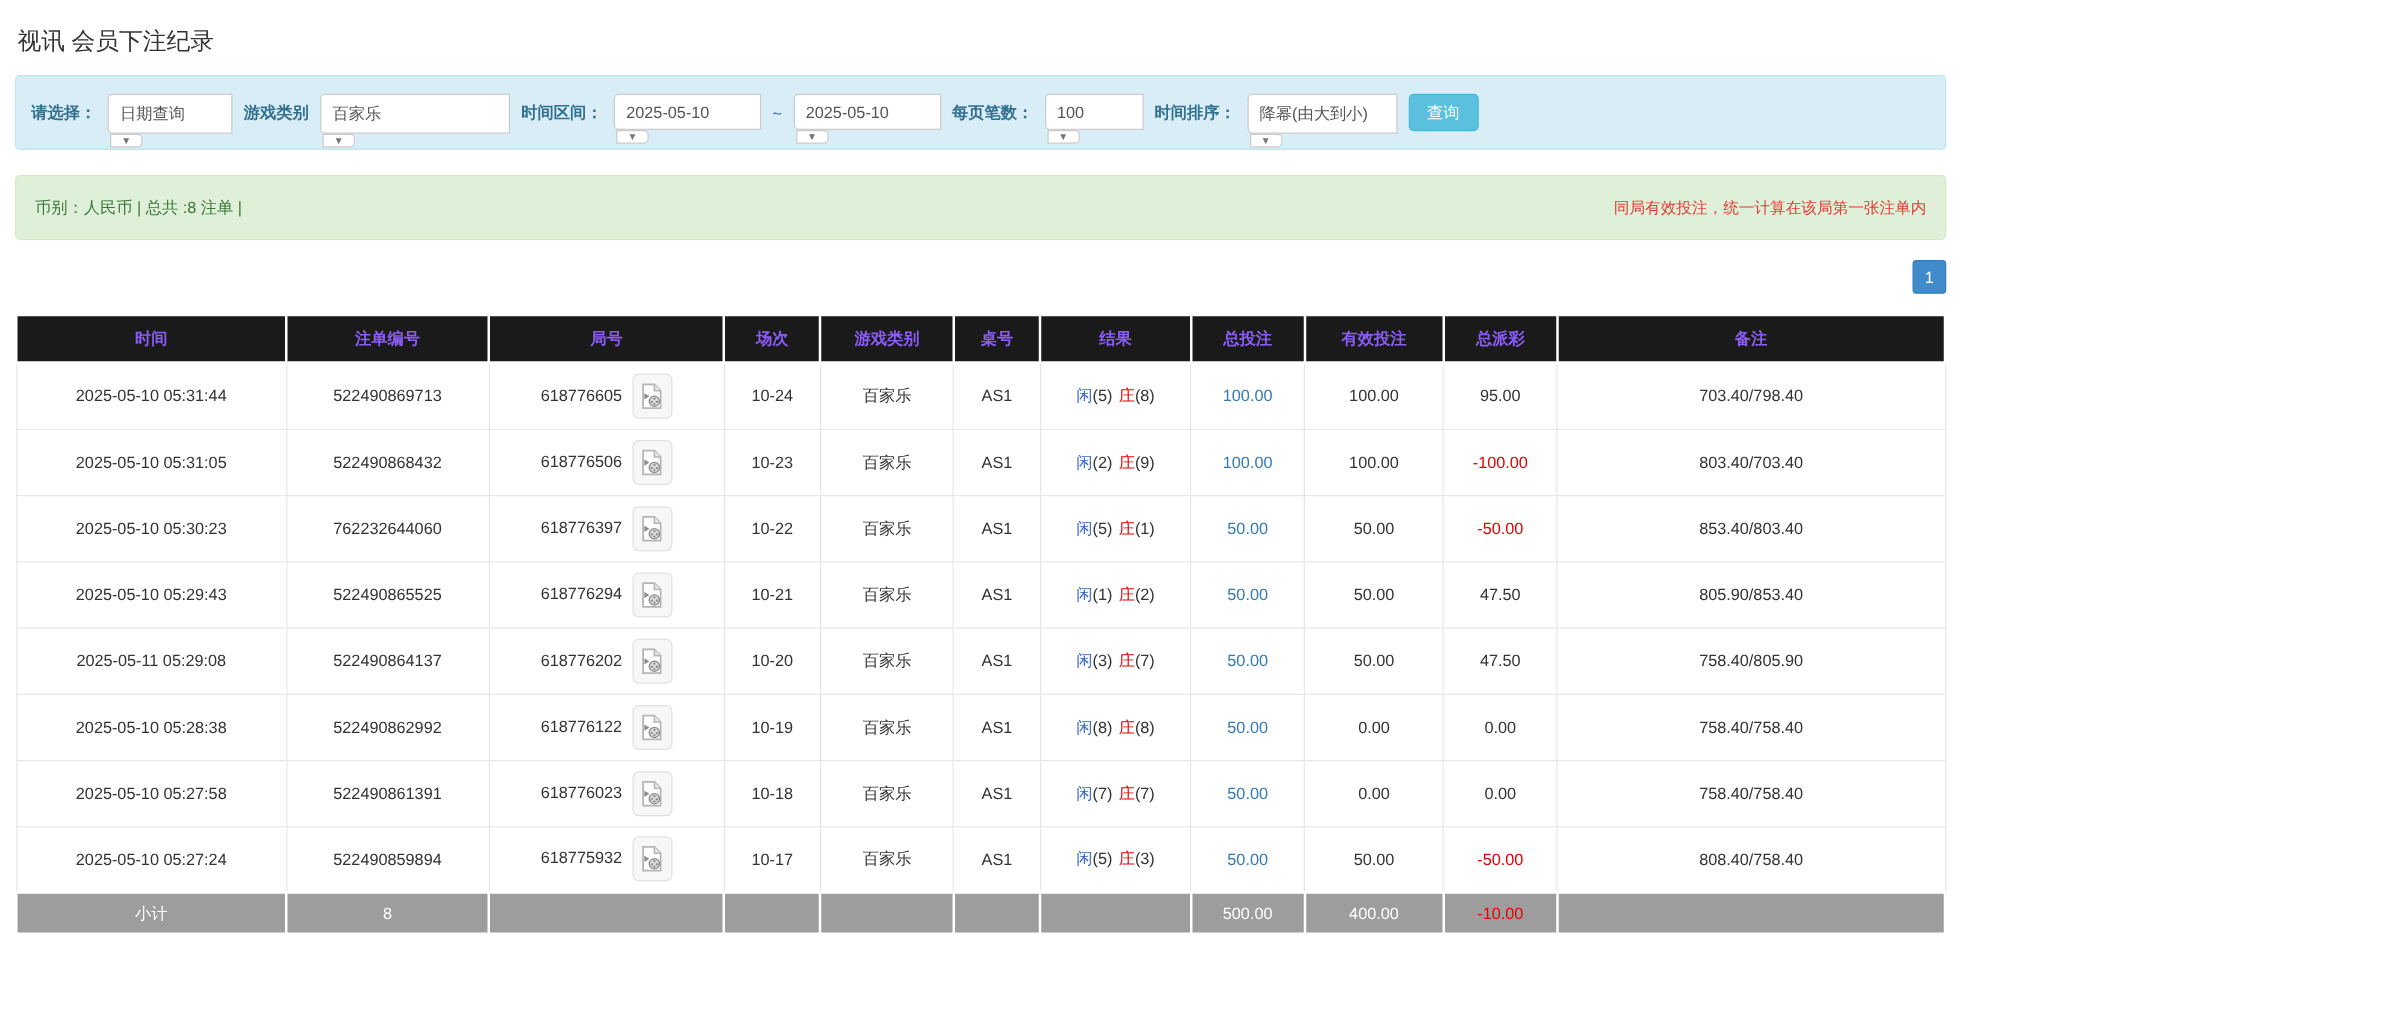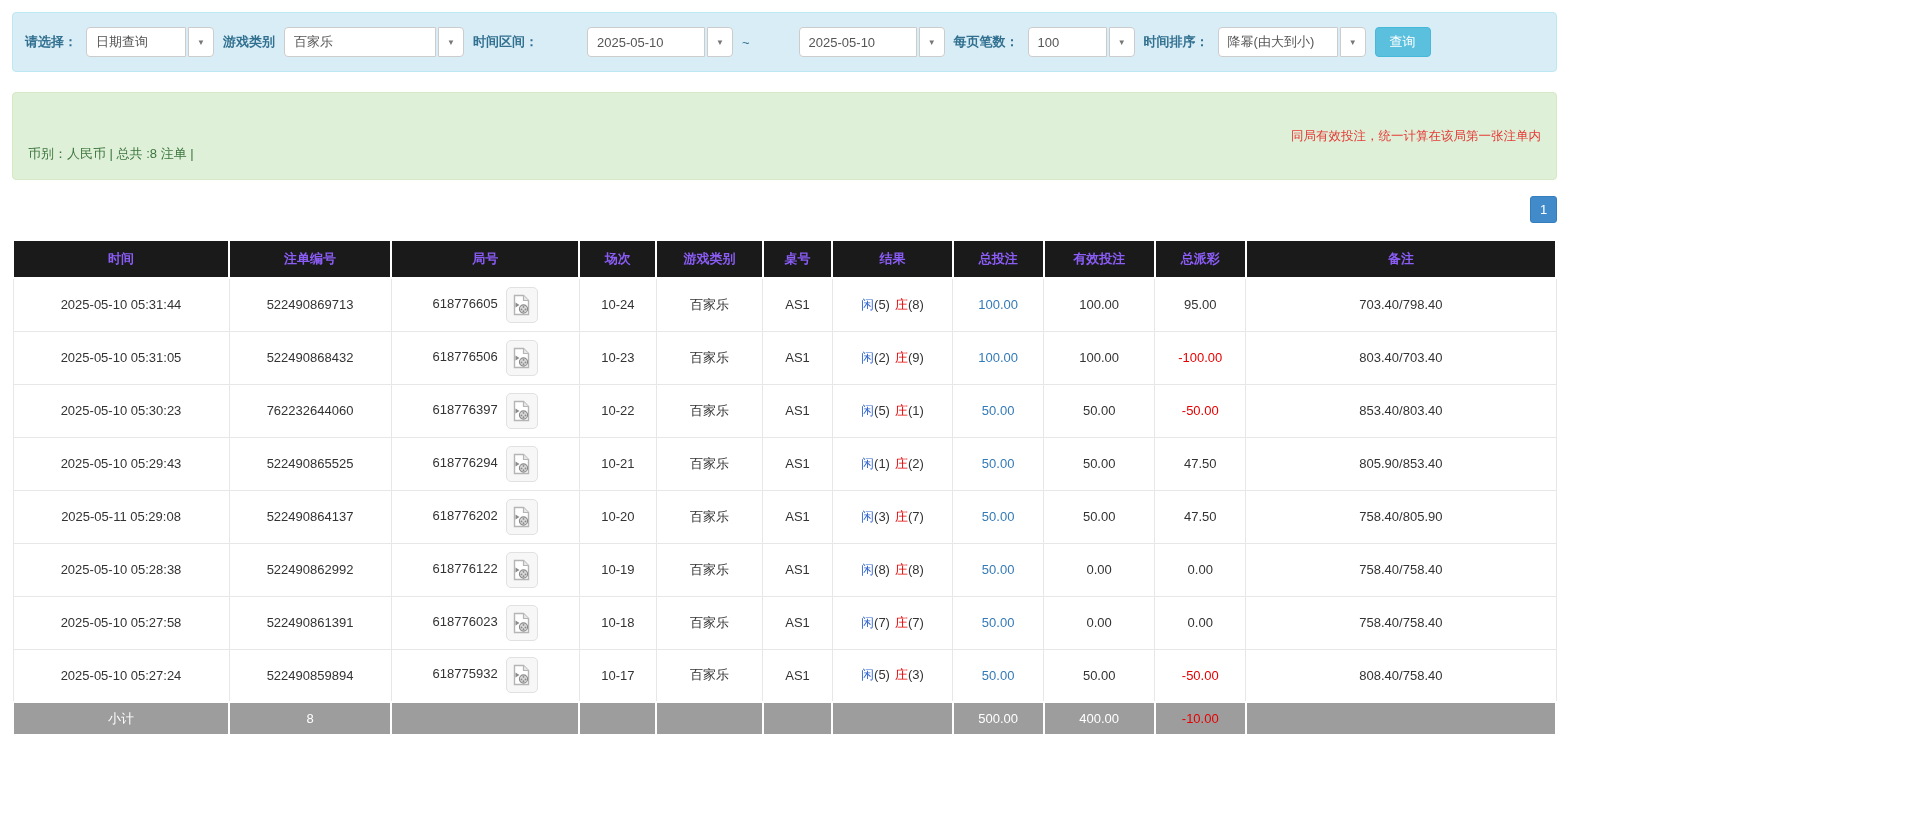--- a/index.html
+++ b/index.html
@@ -8,49 +8,49 @@
   .container { width:1545px; margin:0 0 0 12px; padding-top:12px; }
 
   .page-title { font-size:19px; font-weight:400; color:#333; margin:8px 0 14px 2px; }
 
   
   .filter-panel {
     background:#d9edf7; border:1px solid #bce8f1; border-radius:4px;
     padding:14px 12px; display:flex; align-items:center; gap:9px; flex-wrap:nowrap;
   }
   .f-label { color:#31708f; font-weight:bold; font-size:13px; white-space:nowrap; }
-  .combo { display:inline-flex; height:30px; }
+  .combo { display:inline-flex; height:30px;flex-direction:column; }
   .combo-text {
     background:#fff; border:1px solid #ccc; border-radius:4px 0 0 4px;
     padding:6px 9px; font-size:13px; color:#555; white-space:nowrap;
     display:inline-flex; align-items:center;
   }
   .combo-btn {
     width:26px; background:#fff; border:1px solid #ccc; border-left:1px solid #ccc;
     margin-left:2px; border-radius:0 4px 4px 0; display:inline-flex;
     align-items:center; justify-content:center; font-size:8px; color:#777; cursor:pointer;
   }
   .w-sm  { width:100px; }
   .w-lg  { width:152px; }
-  .w-date{ width:118px;margin-left:40px; }
+  .w-date{ width:118px; }
   .w-xs  { width:79px; }
   .w-md  { width:120px; }
   .tilde { color:#31708f; font-size:13px; }
   .search-btn {
     background:#5bc0de; border:1px solid #46b8da; color:#fff; font-size:13px;
     padding:6px 14px; border-radius:4px; cursor:pointer; height:30px; line-height:16px;
   }
 
   
   .summary-alert {
     margin-top:20px; background:#dff0d8; border:1px solid #d6e9c6; border-radius:4px;
     padding:16px 15px; display:flex; justify-content:space-between; align-items:center;
     font-size:13px;
   }
-  .summary-left  { color:#3c763d;margin-top:36px; }
+  .summary-left  { color:#3c763d; }
   .summary-right { color:#e53935; font-size:12.5px; }
 
   
   .pagination-bar { display:flex; justify-content:flex-end; margin:16px 0 16px; }
   .page-btn {
     min-width:27px; height:27px; background:#428bca; border:1px solid #357ebd;
     color:#fff; font-size:13px; border-radius:3px; display:flex;
     align-items:center; justify-content:center; cursor:pointer;
   }
 
@@ -78,20 +78,21 @@
     display:inline-flex; align-items:center; justify-content:center;
     width:32px; height:36px; margin-left:8px; vertical-align:middle;
     background:#f7f7f7; border:1px solid #e1e1e1; border-radius:5px; cursor:pointer;
   }
 </style>
 </head>
 <body>
 
 <div class="container">
 
+  <h1 class="page-title">视讯 会员下注纪录</h1>
 
   <div class="filter-panel">
     <span class="f-label">请选择：</span>
     <span class="combo">
       <span class="combo-text w-sm">日期查询</span>
       <span class="combo-btn">▼</span>
     </span>
 
     <span class="f-label">游戏类别</span>
     <span class="combo">

